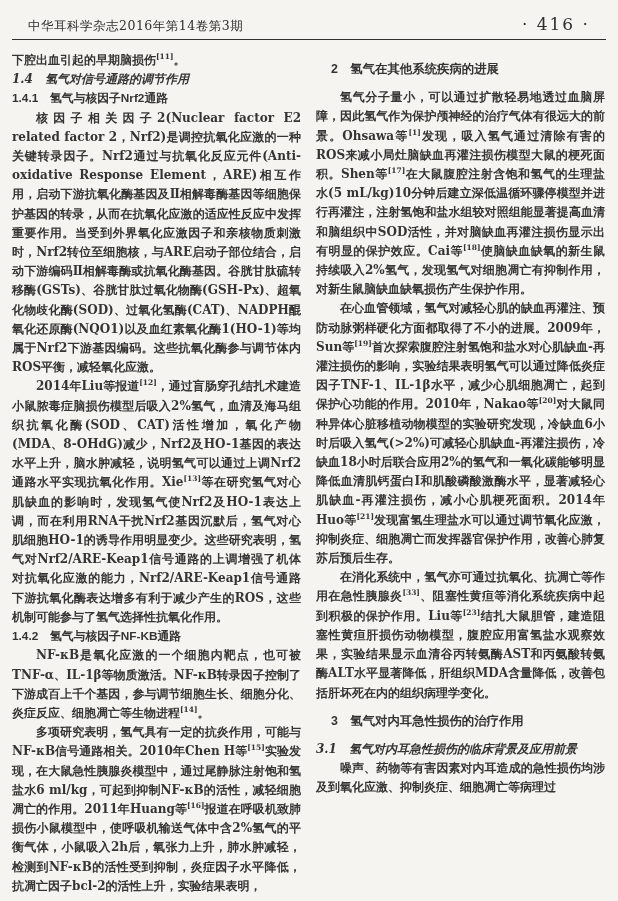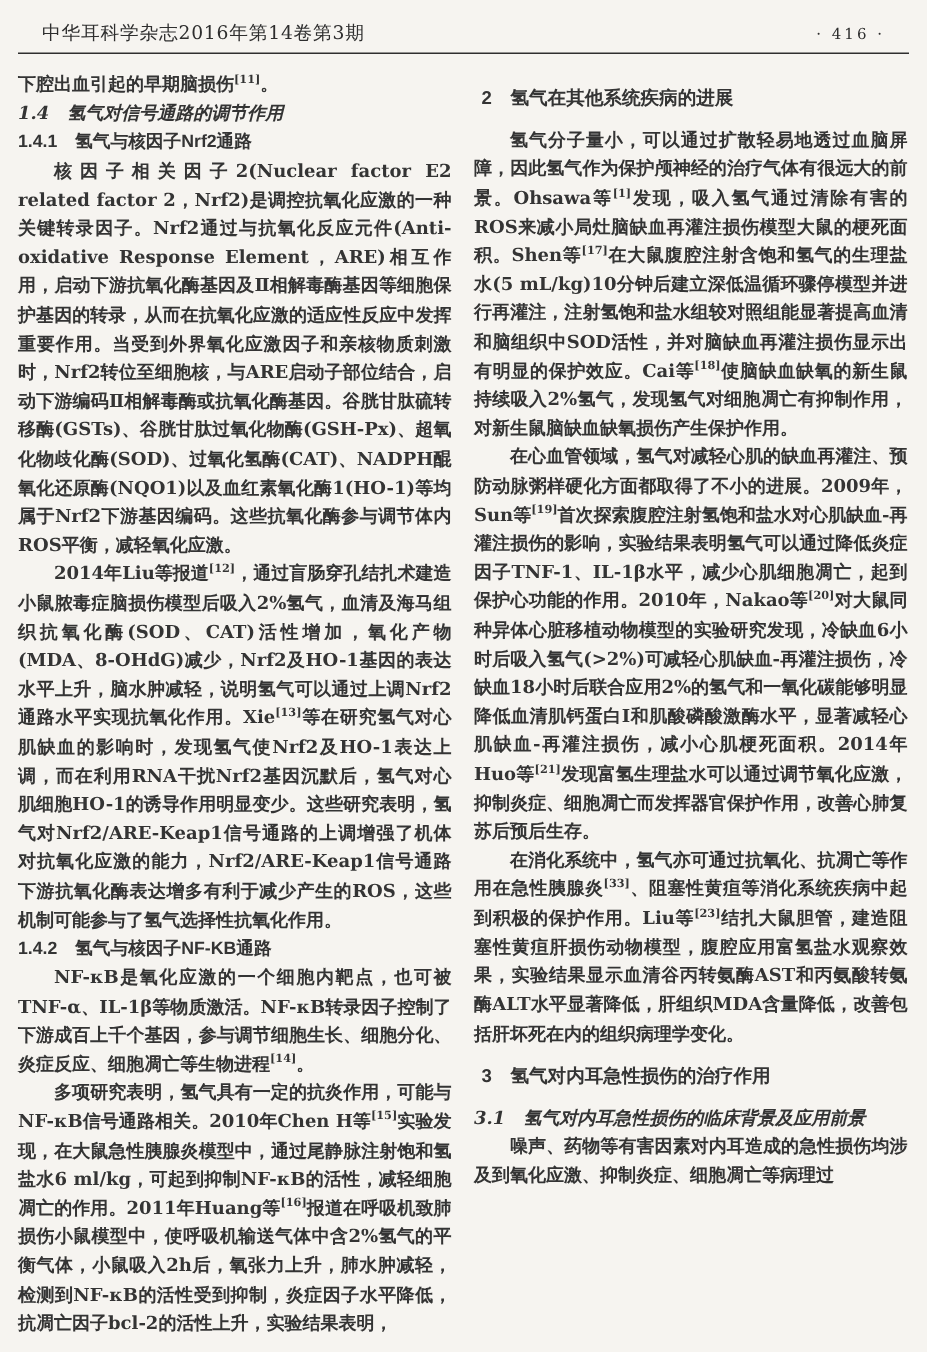--- a/index.html
+++ b/index.html
@@ -10,29 +10,29 @@
     font-family:"DejaVu Serif","Liberation Serif",serif;
     color:#343434;
     -webkit-font-smoothing:antialiased;
   }
   .page{box-sizing:border-box;width:618px;height:680px;padding:8px 12px 0;}
   .header-row{
     display:flex;justify-content:space-between;align-items:baseline;
     padding:6px 16px 3px 16px;font-size:12.5px;letter-spacing:0.5px;color:#2e2e2e;
   }
   .journal-title{font-size:12.5px;}
-  .page-number{font-size:10px;letter-spacing:2px;}
+  .page-number{font-size:17px;letter-spacing:2px;}
   .rule{border:none;border-top:1.7px solid #2f2f2f;margin:1px 0 0 0;}
   .content{display:flex;gap:15px;padding-top:11px;}
   .col{width:289px;flex:0 0 289px;font-size:12px;line-height:19.2px;text-align:justify;}
   .para{margin:0;font-weight:bold;}
   .para.indent{text-indent:2em;}
   .h-kai{font-style:italic;font-weight:bold;margin:0;}
   .h-sub{font-family:Liberation Sans, sans-serif;font-weight:bold;font-size:11.8px;margin:0;}
-  .h-main{font-family:"Liberation Sans","DejaVu Sans",sans-serif;font-weight:bold;font-size:12.4px;margin:9px 5px;}
+  .h-main{font-family:"Liberation Sans","DejaVu Sans",sans-serif;font-weight:bold;font-size:12.4px;margin:9px 15px;}
   sup{font-size:7.5px;line-height:0;vertical-align:super;}
 </style>
 </head>
 <body>
 
 <div class="page">
 
   <div class="header-row">
     <span class="journal-title">中华耳科学杂志2016年第14卷第3期</span>
     <span class="page-number">· 416 ·</span>

